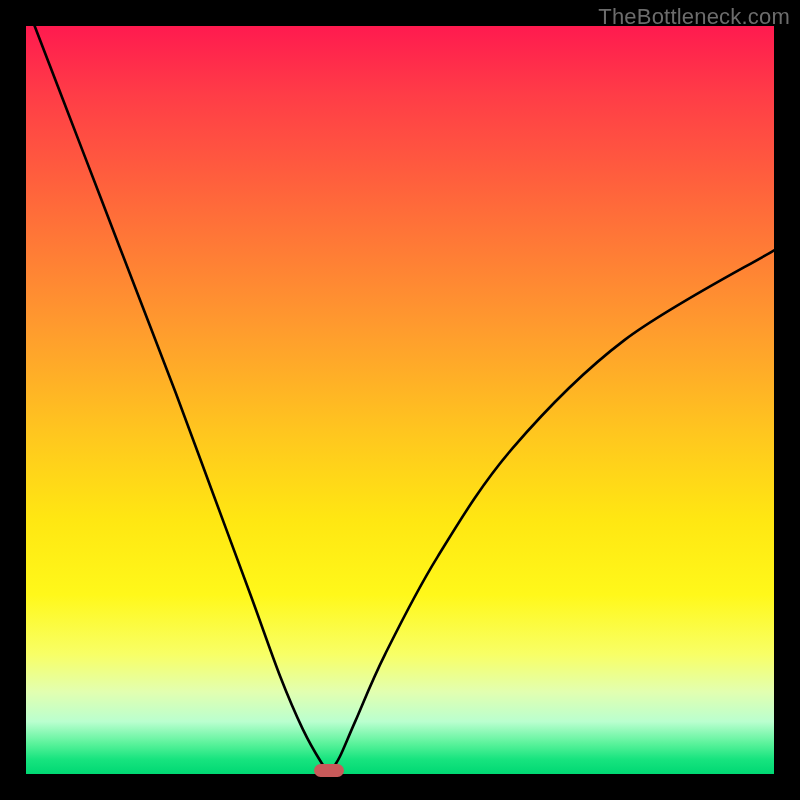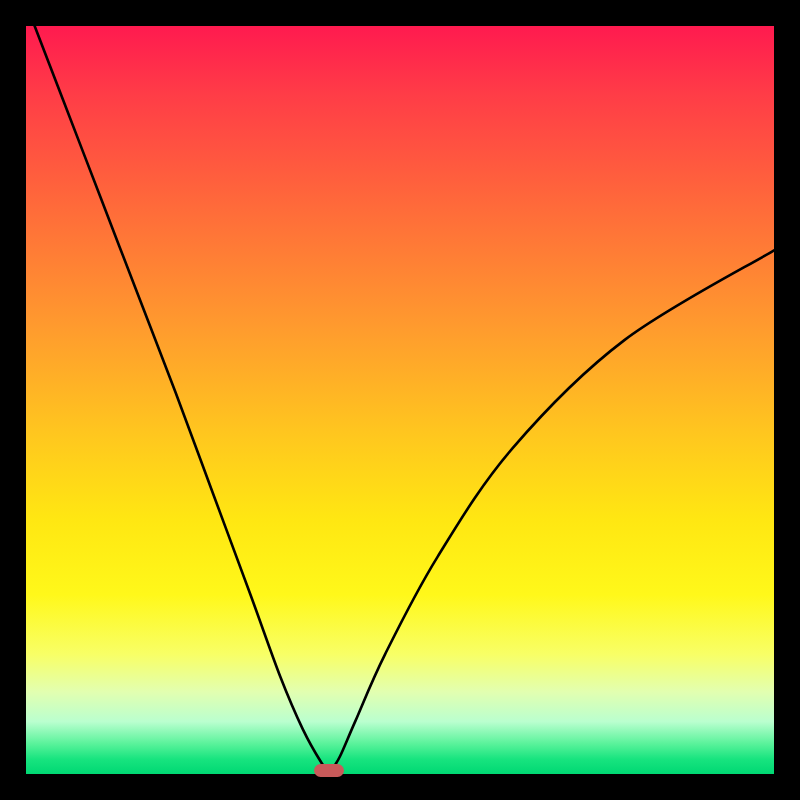--- a/index.html
+++ b/index.html
@@ -73,14 +73,15 @@
   <div class="plot-area">
 
     <svg class="curve" viewBox="0 0 748 748" preserveAspectRatio="none">
       <path d="M 0.00 -22.44 C 6.23 -6.23, 24.93 42.39, 37.40 74.80 C 49.87 107.21, 62.33 139.63, 74.80 172.04 C 87.27 204.45, 99.73 236.87, 112.20 269.28 C 124.67 301.69, 137.13 333.48, 149.60 366.52 C 162.07 399.56, 174.53 433.84, 187.00 467.50 C 199.47 501.16, 213.18 537.94, 224.40 568.48 C 235.62 599.02, 245.59 628.32, 254.32 650.76 C 263.05 673.20, 269.90 688.78, 276.76 703.12 C 283.62 717.46, 291.10 729.80, 295.46 736.78 C 299.82 743.76, 301.07 744.14, 302.94 745.01 C 304.81 745.88, 304.81 744.51, 306.68 742.02 C 308.55 739.52, 310.42 737.78, 314.16 730.05 C 317.90 722.32, 321.64 712.59, 329.12 695.64 C 336.60 678.69, 345.33 655.75, 359.04 628.32 C 372.75 600.89, 390.21 565.36, 411.40 531.08 C 432.59 496.80, 455.03 458.77, 486.20 422.62 C 517.37 386.47, 554.77 347.20, 598.40 314.16 C 642.03 281.12, 723.07 239.36, 748.00 224.40" fill="none" stroke="#000000" stroke-width="2.6" stroke-linecap="round" stroke-linejoin="round"></path>
     </svg>
 
     <div class="marker" style="left: 287.94px; top: 738.008px; background: rgb(200, 90, 90);"></div>
 
   </div>
 
+  <div class="watermark">TheBottleneck.com</div>
 
 </div>
 
 </body></html>

